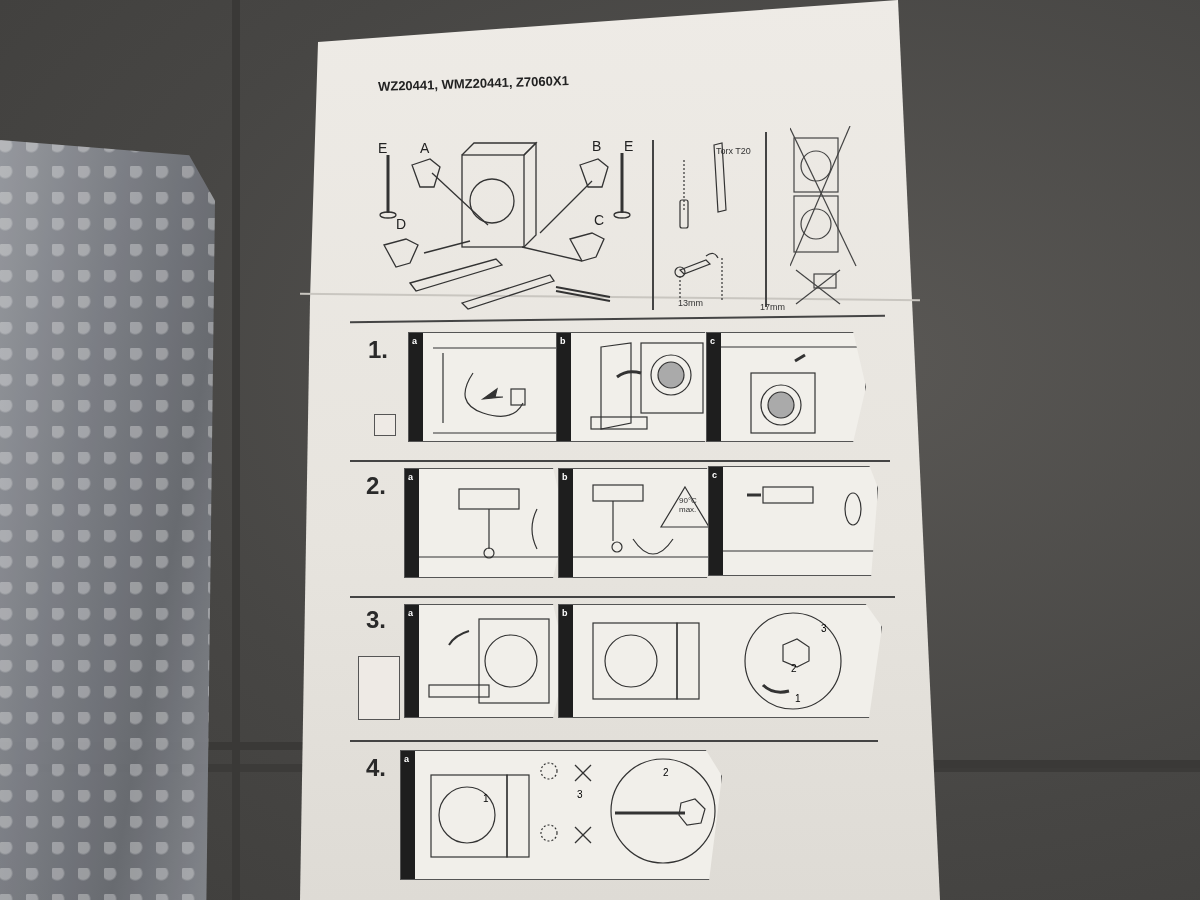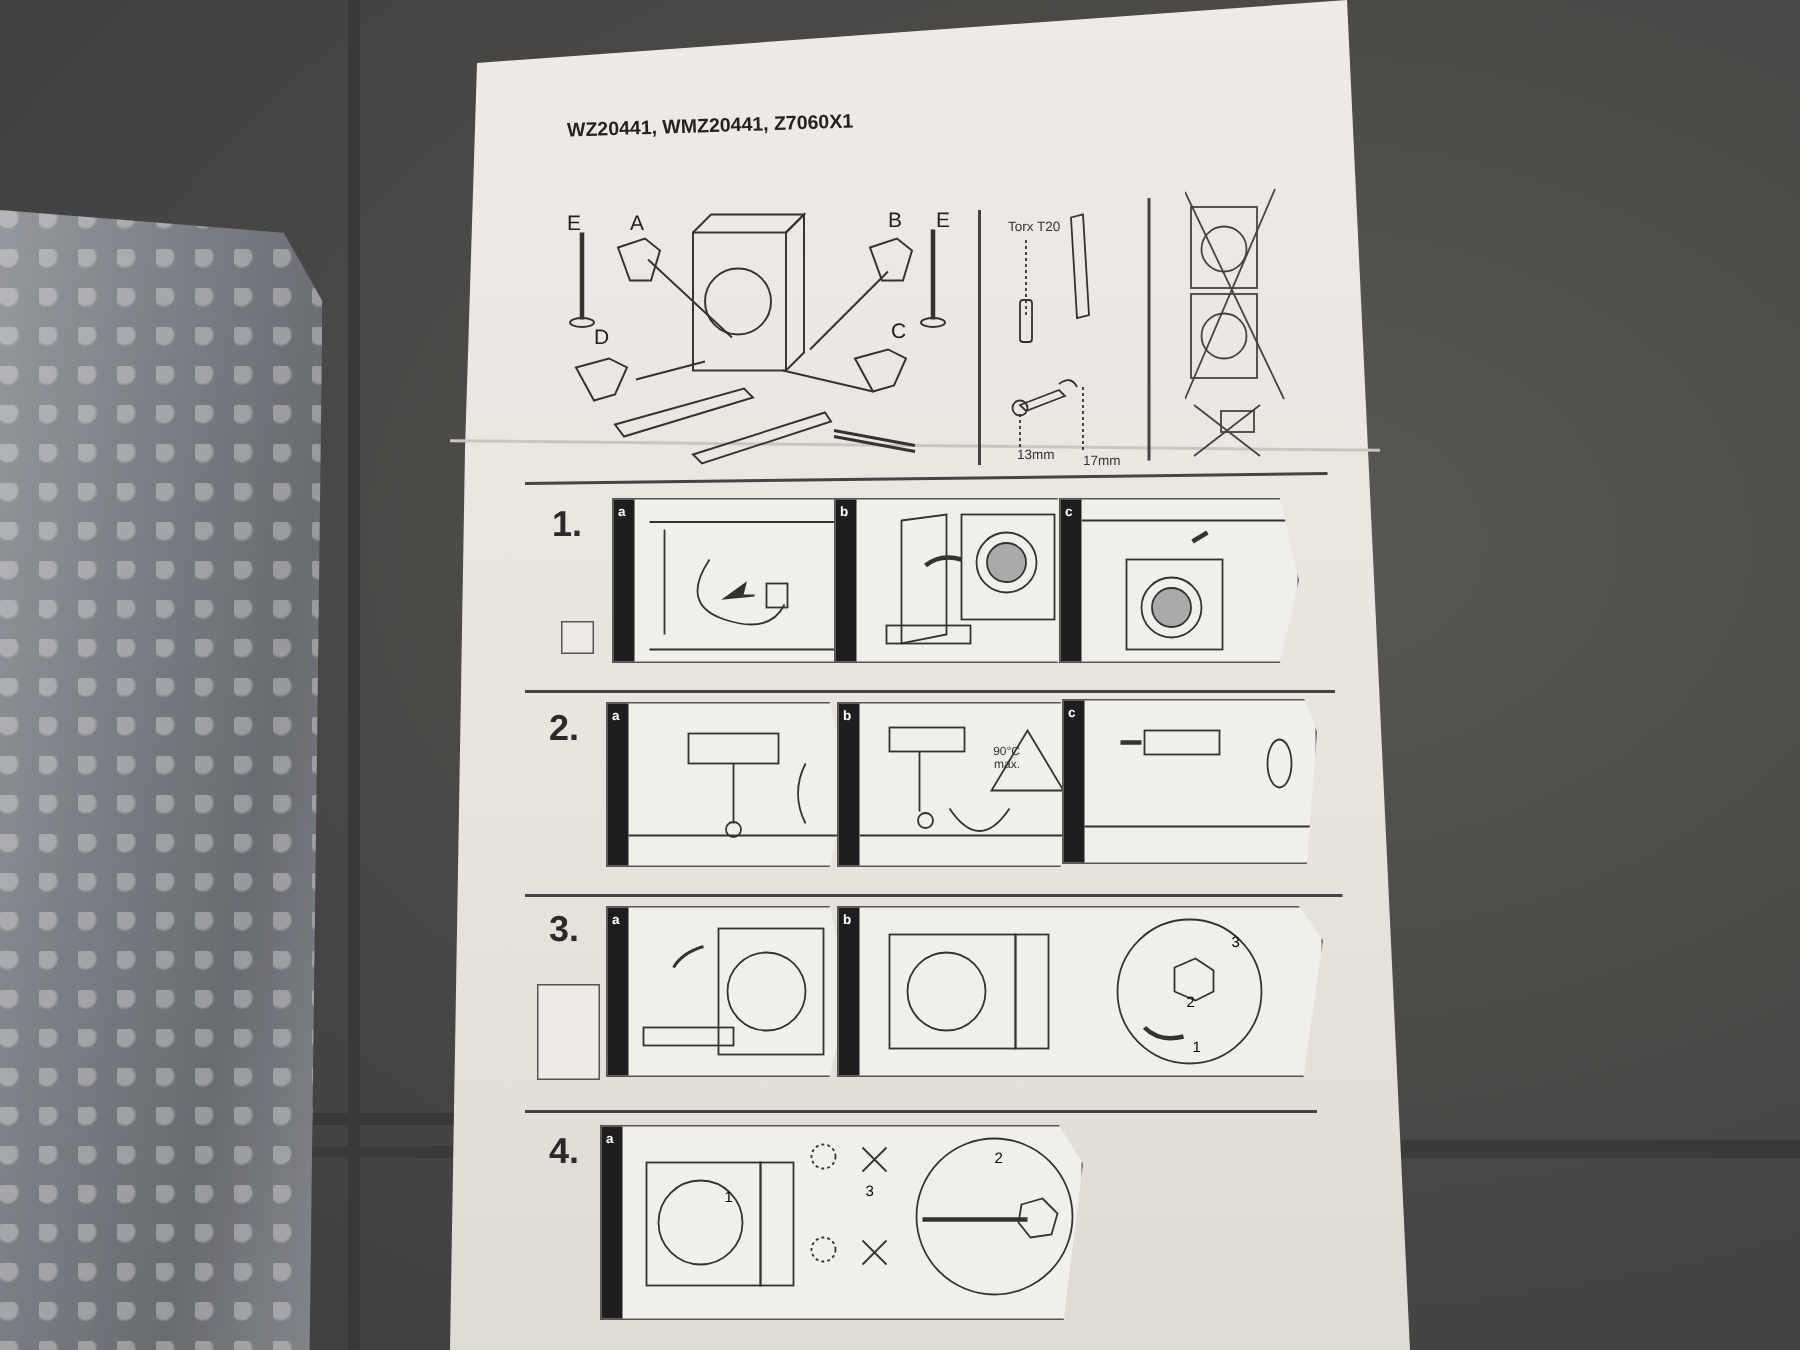--- a/index.html
+++ b/index.html
@@ -89,23 +89,23 @@
     <line x1="24" y1="20" x2="24" y2="70" stroke-dasharray="2,2"></line>
     <rect x="20" y="60" width="8" height="28" rx="2"></rect>
     <polygon points="54,5 62,3 66,70 58,72"></polygon>
     <path d="M20,130 l26,-10 l4,4 l-26,10 z"></path>
     <circle cx="20" cy="132" r="5"></circle>
     <path d="M46,116 q8,-6 12,2"></path>
     <line x1="20" y1="136" x2="20" y2="160" stroke-dasharray="2,2"></line>
     <line x1="62" y1="118" x2="62" y2="160" stroke-dasharray="2,2"></line>
   </g>
 </svg>
-<span class="tool-label" style="left:672px;top:146px">Torx T20</span>
+<span class="tool-label" style="left:716px;top:146px">Torx T20</span>
 <span class="tool-label" style="left:678px;top:298px">13mm</span>
-<span class="tool-label" style="left:722px;top:302px">17mm</span>
+<span class="tool-label" style="left:760px;top:302px">17mm</span>
 
 <svg style="position:absolute;left:790px;top:126px" width="110" height="180">
   <g stroke="#444" fill="none" stroke-width="1.2">
     <rect x="4" y="12" width="44" height="54"></rect>
     <circle cx="26" cy="40" r="15"></circle>
     <rect x="4" y="70" width="44" height="56"></rect>
     <circle cx="26" cy="98" r="15"></circle>
     <line x1="0" y1="2" x2="66" y2="140"></line>
     <line x1="60" y1="0" x2="0" y2="140"></line>
     <rect x="24" y="148" width="22" height="14"></rect>
@@ -187,21 +187,21 @@
     <rect x="20" y="16" width="50" height="16"></rect>
         <path d="M40,32 v40"></path>
         <circle cx="44" cy="78" r="5"></circle>
     <polygon points="112,18 136,58 88,58"></polygon>
         <path d="M60,70 q20,30 40,0"></path>
         <path d="M0,88 h146"></path>
       </g>
     </svg>
 </div>
 <div class="side-icon" style="left:670px;top:495px;width:0;height:0;border:none"></div>
-<span style="position:absolute;left:656px;top:496px;font-size:8px;color:#333;width:24px;text-align:right;line-height:9px">90°C max.</span>
+<span style="position:absolute;left:679px;top:496px;font-size:8px;color:#333;width:24px;text-align:left;line-height:9px">90°C max.</span>
 <div class="panel last" style="left:708px;top:466px;width:168px;height:108px">
   <div class="tab">
       <span>c</span>
     </div>
   <svg width="154" height="108">
       <g stroke="#333" fill="none" stroke-width="1.2">
     <rect x="40" y="20" width="50" height="16"></rect>
         <path d="M24,28 h14" stroke-width="3"></path>
         <ellipse cx="130" cy="42" rx="8" ry="16"></ellipse>
         <path d="M0,84 h154"></path>

